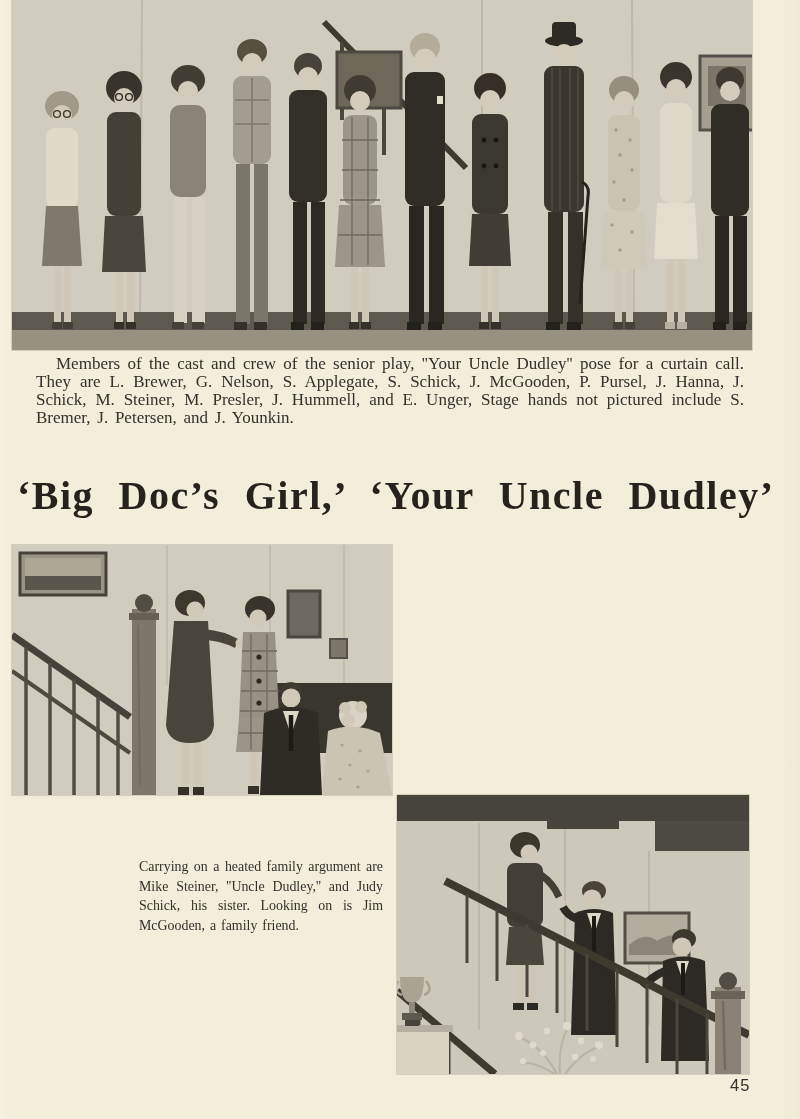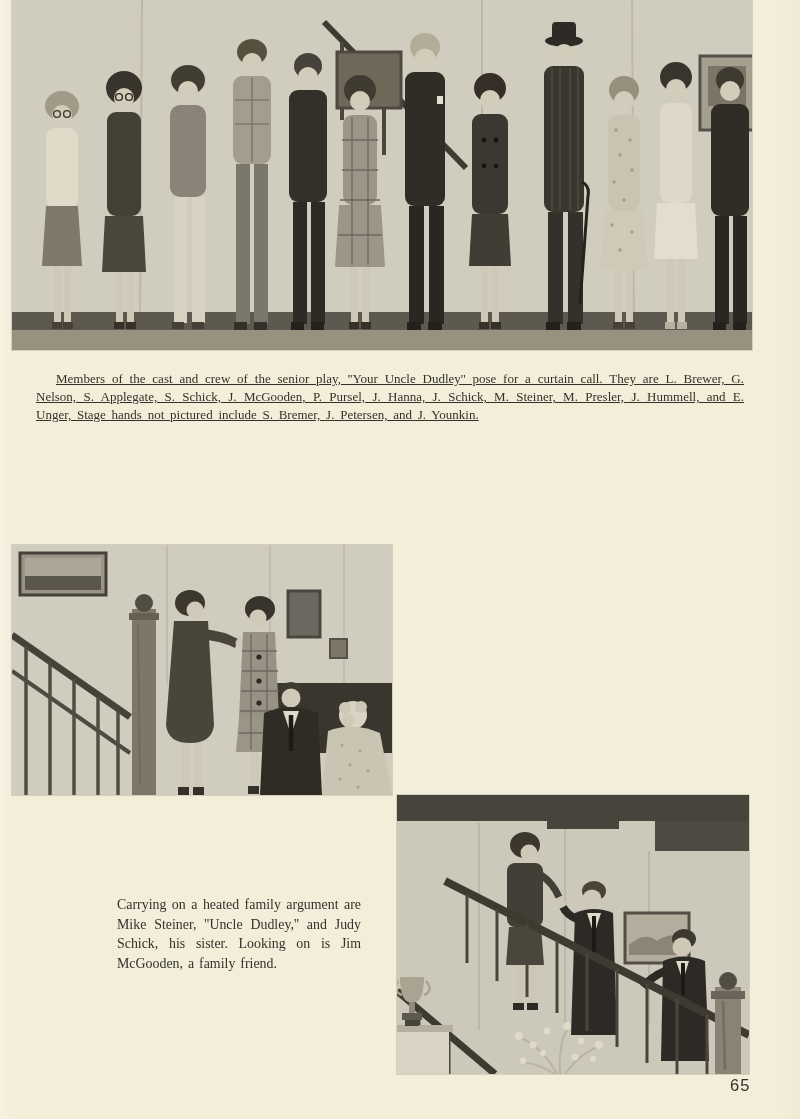--- a/index.html
+++ b/index.html
@@ -21,35 +21,33 @@
     background:#ccc8ba;
   }
   .photo svg { display:block; width:100%; height:100%; }
   .caption {
     position:absolute;
     text-align:justify;
     word-spacing:2.5px;
     color:#33312b;
   }
   #caption-top {
-    left:36px; top:370px; width:708px;
-    font-size:13px; line-height:18px;
+    left:36px; top:355px; width:708px;
+    font-size:17px; line-height:18px;
     text-indent:20px;
-    text-decoration:underline;
   }
   #caption-mid {
     left:436px; top:597px; width:317px;
     font-size:14.2px; line-height:18.6px;
     word-spacing:3.5px;
   }
   #caption-bottom {
-    left:117px; top:857px; width:244px;
+    left:139px; top:857px; width:244px;
     font-size:13.9px; line-height:19.6px;
     word-spacing:1.5px;
-    margin-top:38px;
   }
   .headline {
     position:absolute;
     left:17px; top:472px;
     font-size:40px;
     color:#26231d;
     letter-spacing:1.5px;
     word-spacing:13px;
     white-space:nowrap;
   }
@@ -252,20 +250,21 @@
         <rect x="703" y="216" width="14" height="108" fill="#2a2722"></rect>
         <rect x="721" y="216" width="14" height="108" fill="#2a2722"></rect>
         <rect x="701" y="322" width="13" height="8" fill="#23211c"></rect>
           <rect x="721" y="322" width="13" height="8" fill="#23211c"></rect>
       </g>
     </svg>
   </div>
 
   <p class="caption" id="caption-top">Members of the cast and crew of the senior play, ''Your Uncle Dudley'' pose for a curtain call.  They are L. Brewer,  G. Nelson,  S. Applegate,  S. Schick,  J. McGooden, P. Pursel, J. Hanna, J. Schick, M. Steiner, M. Presler,  J. Hummell,  and E. Unger, Stage hands not pictured include S. Bremer, J. Petersen, and J. Younkin.</p>
 
+  <h1 class="headline">‘Big Doc’s Girl,’  ‘Your Uncle Dudley’</h1>
 
   <div class="photo" id="photo-mid" style="left:12px; top:545px; width:380px; height:250px;" role="img" aria-label="Black-and-white stage photograph beside a staircase: two women standing while a seated man and woman look on">
     <svg viewBox="0 0 380 250" preserveAspectRatio="none">
       <rect width="380" height="250" fill="#d0ccbe"></rect>
       <g stroke="#c2bdae" stroke-width="2">
         <line x1="155" y1="0" x2="155" y2="140"></line>
         <line x1="258" y1="0" x2="258" y2="138"></line>
         <line x1="332" y1="0" x2="332" y2="138"></line>
       </g>
 
@@ -462,15 +461,15 @@
             <circle cx="202" cy="250" r="4"></circle>
           <circle cx="126" cy="266" r="3.2"></circle>
             <circle cx="146" cy="258" r="3"></circle>
             <circle cx="178" cy="262" r="3.2"></circle>
             <circle cx="196" cy="264" r="3"></circle>
         </g>
       </g>
     </svg>
   </div>
 
-  <div class="page-number">65</div>
+  <div class="page-number">45</div>
 
 </div>
 
 </body></html>

